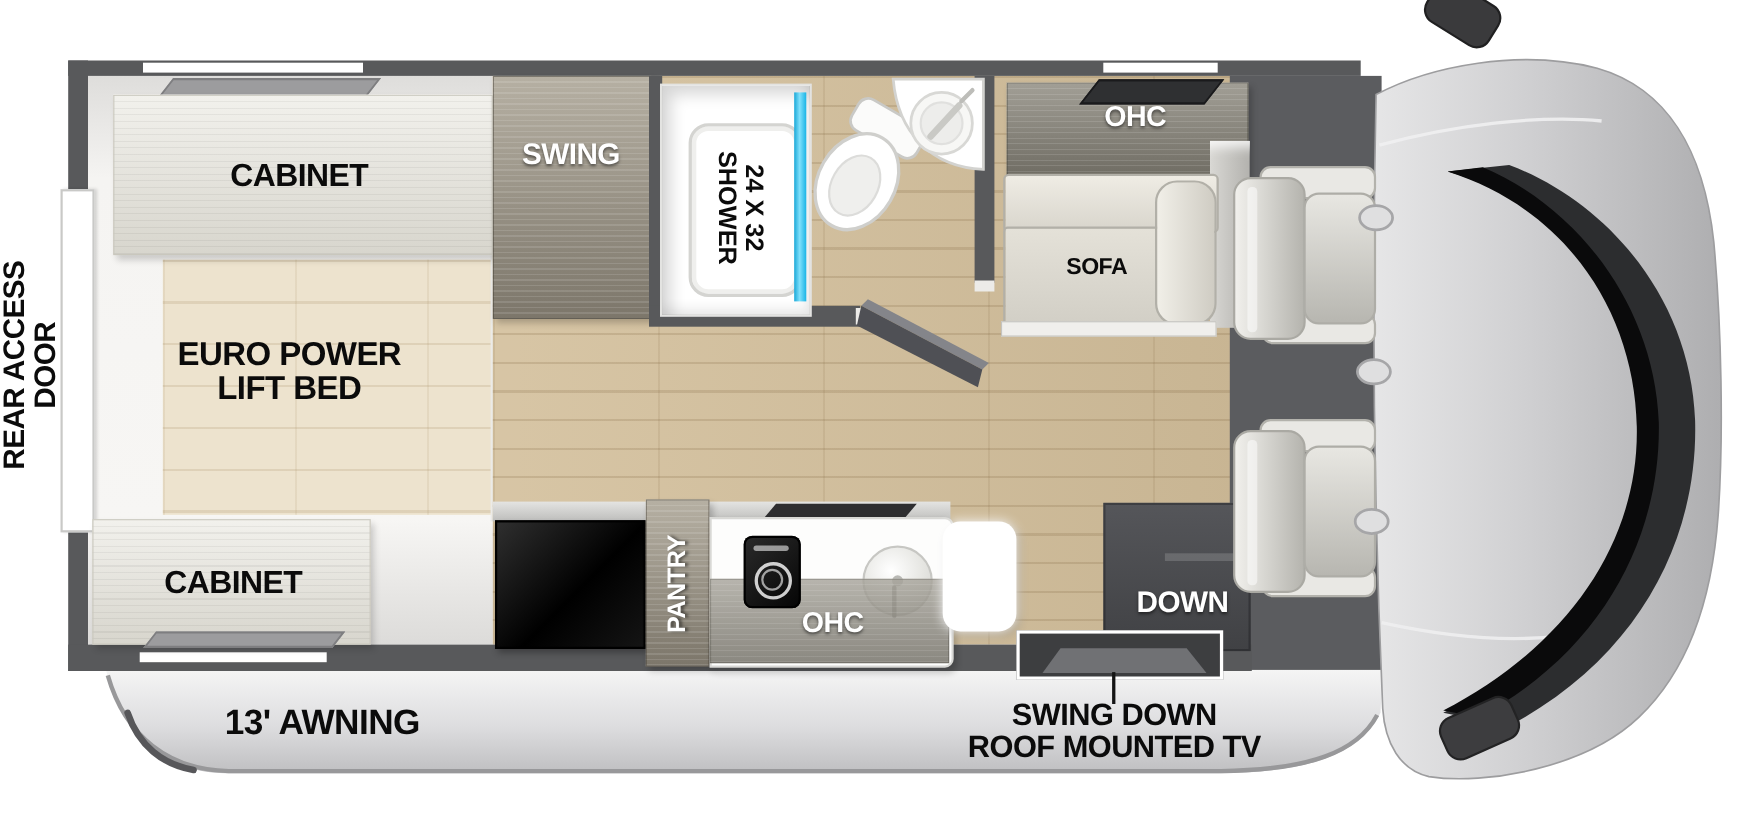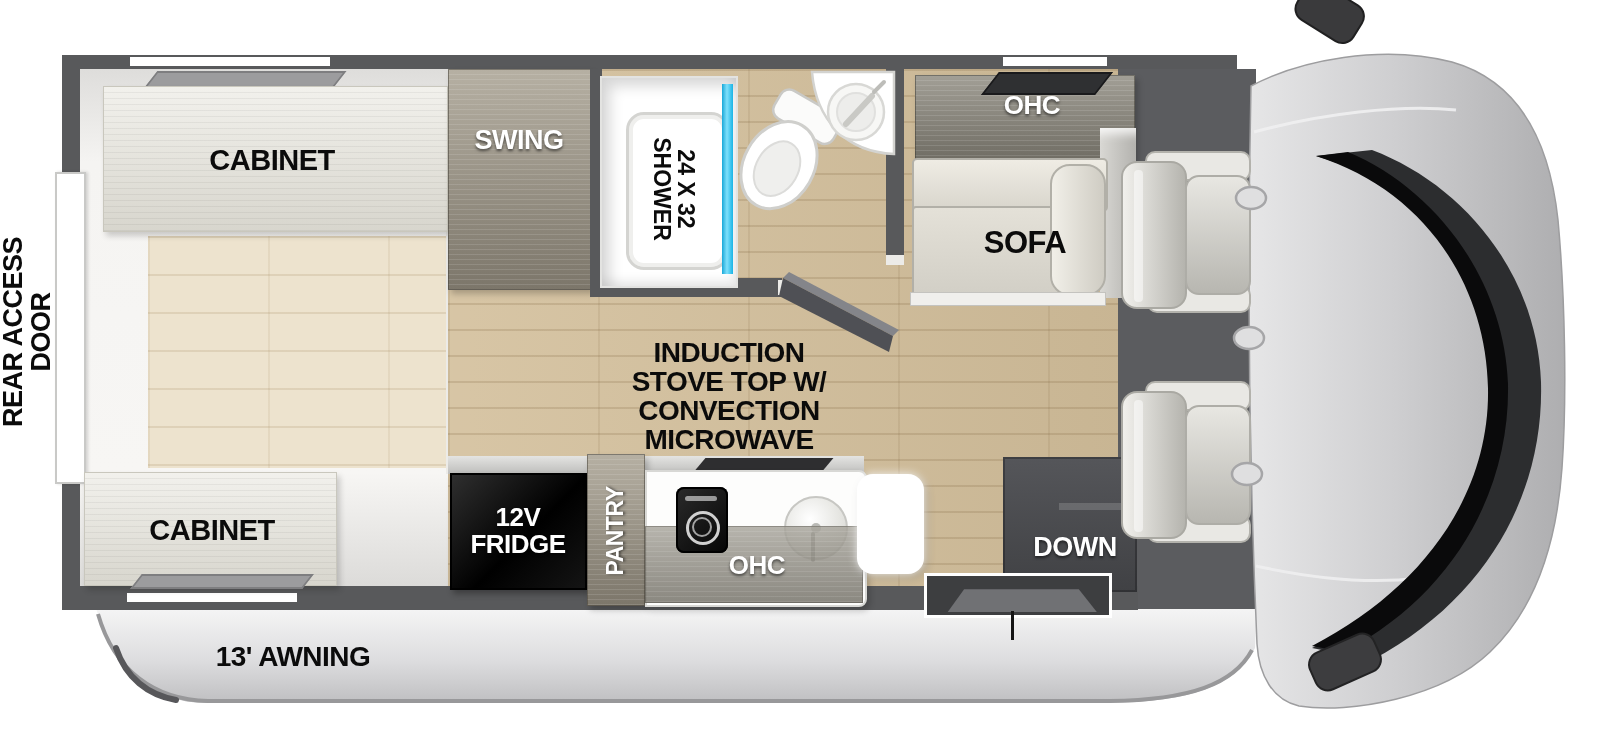--- a/index.html
+++ b/index.html
@@ -234,30 +234,28 @@
     <ellipse cx="1251" cy="198" rx="15" ry="11" fill="#dfdfe0" stroke="#a6a6a8" stroke-width="2.5"></ellipse>
     <ellipse cx="1249" cy="338" rx="15" ry="11" fill="#dfdfe0" stroke="#a6a6a8" stroke-width="2.5"></ellipse>
     <ellipse cx="1247" cy="474" rx="15" ry="11" fill="#dfdfe0" stroke="#a6a6a8" stroke-width="2.5"></ellipse>
     <rect x="1296" y="-8" width="66" height="42" rx="13" transform="rotate(32 1330 14)" fill="#3a3a3c" stroke="#202021" stroke-width="2"></rect>
     <rect x="1310" y="642" width="70" height="40" rx="13" transform="rotate(-24 1345 662)" fill="#3d3d3f" stroke="#232324" stroke-width="2"></rect>
   </svg>
 
   <div class="lbl black rotm90" style="left:27px;top:332px;font-size:27px;">REAR ACCESS
 DOOR</div>
   <div class="lbl black" style="left:272px;top:160px;font-size:29px;">CABINET</div>
+  <div class="lbl black" style="left:263px;top:338px;font-size:30px;">EURO POWER
+LIFT BED</div>
   <div class="lbl black" style="left:212px;top:530px;font-size:29px;">CABINET</div>
   <div class="lbl white" style="left:519px;top:140px;font-size:27px;">SWING</div>
   <div class="lbl black rot90" style="left:673px;top:189px;font-size:23px;letter-spacing:0;">24 X 32
 SHOWER</div>
   <div class="lbl white" style="left:1032px;top:106px;font-size:26px;">OHC</div>
-  <div class="lbl black" style="left:997px;top:243px;font-size:31px;margin-left:28px;">SOFA</div>
-  <div class="lbl black" style="left:729px;top:396px;font-size:28px;">INDUCTION
-STOVE TOP W/
-CONVECTION
-MICROWAVE</div>
-  <div class="lbl white" style="left:518px;top:531px;font-size:26px;">12V
-FRIDGE</div>
+  <div class="lbl black" style="left:997px;top:243px;font-size:21px;">SOFA</div>
   <div class="lbl white rotm90" style="left:616px;top:531px;font-size:23px;">PANTRY</div>
   <div class="lbl white" style="left:757px;top:566px;font-size:26px;">OHC</div>
   <div class="lbl white" style="left:1075px;top:547px;font-size:27px;">DOWN</div>
-  <div class="lbl black" style="left:293px;top:657px;font-size:28px;">13' AWNING</div>
+  <div class="lbl black" style="left:1013px;top:664px;font-size:28px;">SWING DOWN
+ROOF MOUNTED TV</div>
+  <div class="lbl black" style="left:293px;top:657px;font-size:32px;">13' AWNING</div>
 
 </div>
 
 </body></html>

